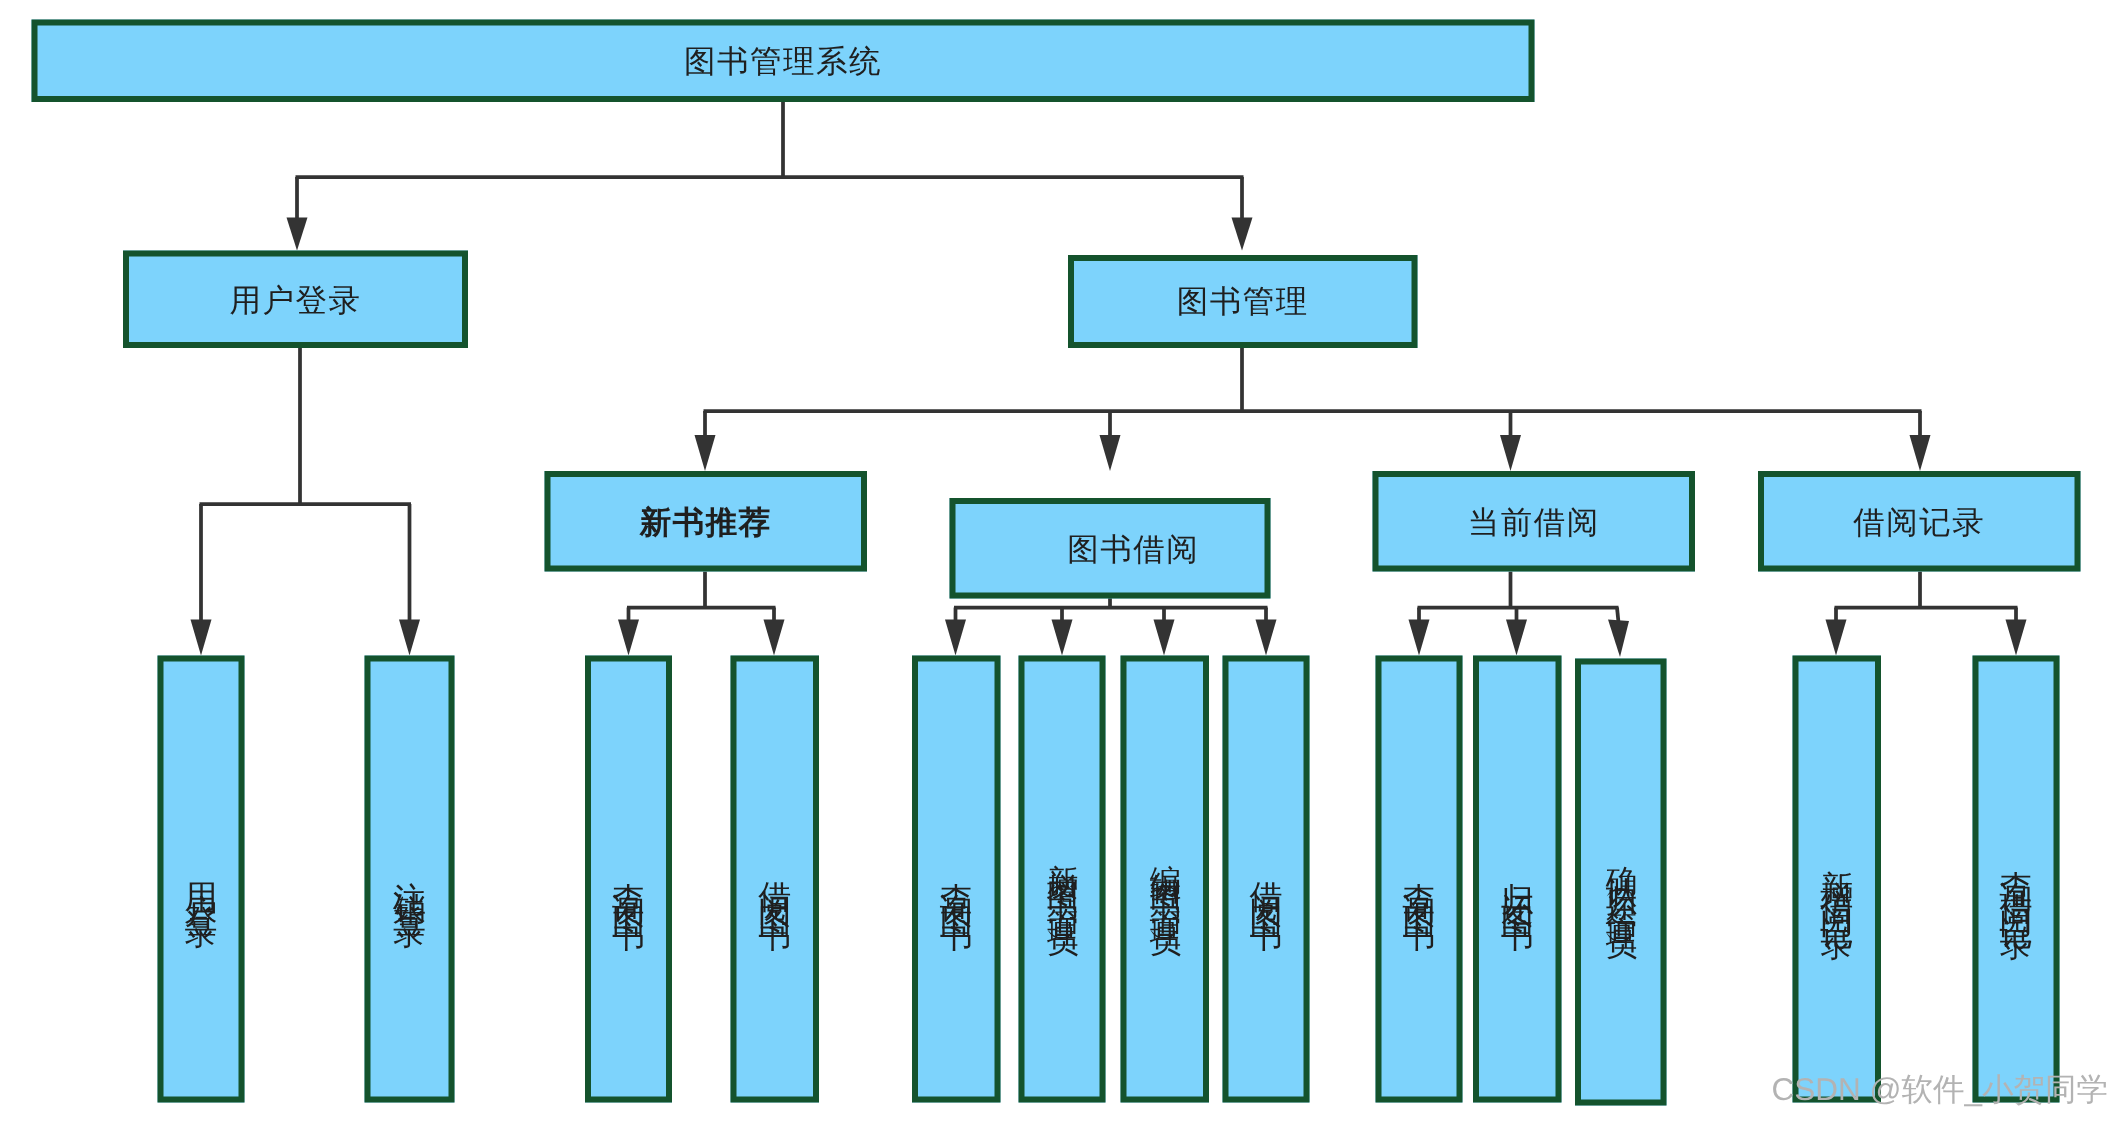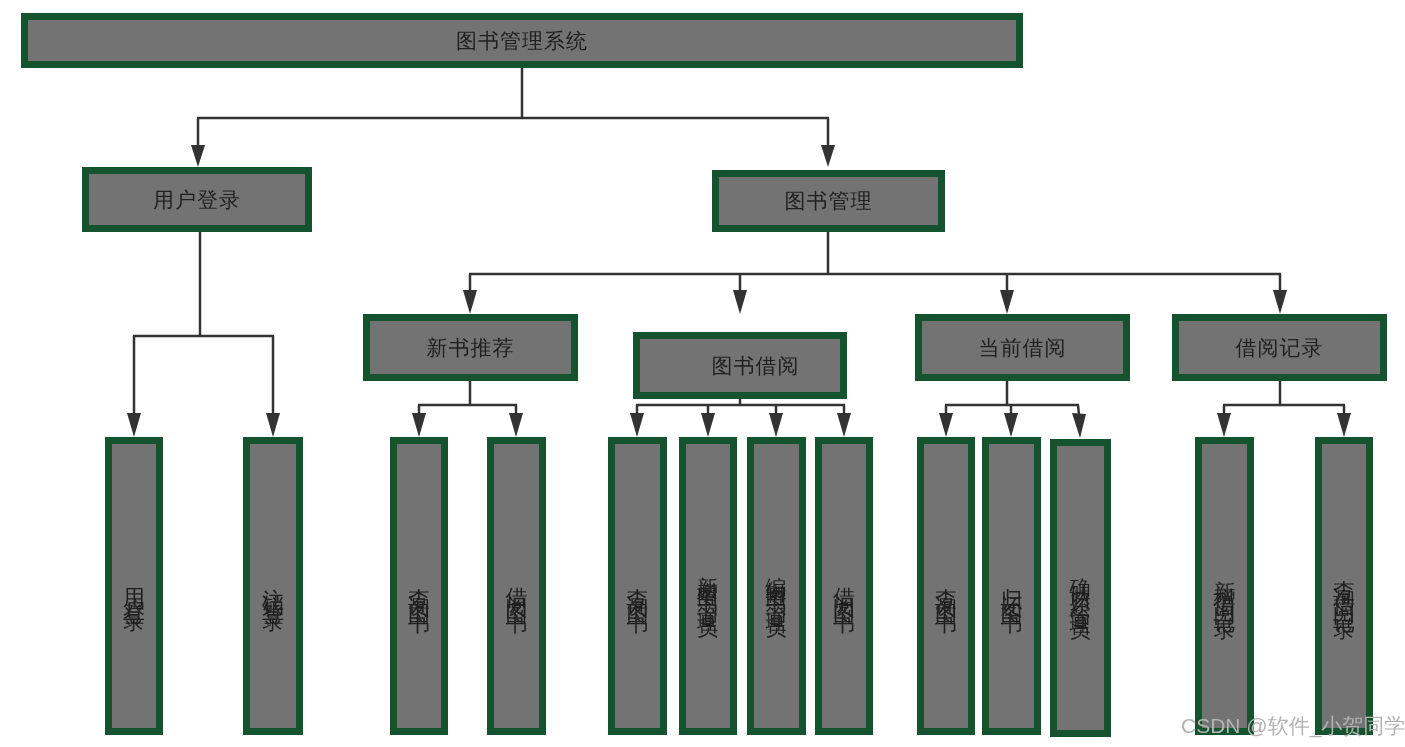--- a/index.html
+++ b/index.html
@@ -9,22 +9,22 @@
     height: 747px;
     background: #ffffff;
     font-family: "Liberation Sans", "DejaVu Sans", sans-serif;
     color: #1f1f1f;
     overflow: hidden;
   }
   #wires { position: absolute; left: 0; top: 0; width: 1405px; height: 747px; }
   .box {
     position: absolute;
     box-sizing: border-box;
-    border: 7px solid #14532d;
-    background: #737373;
+    border: 4px solid #14532d;
+    background: #7dd3fc;
     display: flex;
     align-items: center;
     justify-content: center;
   }
   .h-label { font-size: 21px; letter-spacing: 1px; white-space: nowrap; }
   .v-label {
     writing-mode: vertical-rl;
     text-orientation: mixed;
     font-size: 22px;
     line-height: 1;
@@ -115,21 +115,21 @@
     <span class="h-label">图书管理系统</span>
   </div>
 
   <div class="box" style="left:82px; top:167px; width:230px; height:65px;">
     <span class="h-label">用户登录</span>
   </div>
   <div class="box" style="left:712px; top:170px; width:233px; height:62px;">
     <span class="h-label">图书管理</span>
   </div>
 
-  <div class="box" style="left:363px; top:314px; width:215px; height:67px;">
+  <div class="box" style="left:363px; top:314px; width:215px; height:67px;font-weight:bold;">
     <span class="h-label">新书推荐</span>
   </div>
   <div class="box" style="left:633px; top:332px; width:214px; height:67px;padding-left:31px;">
     <span class="h-label">图书借阅</span>
   </div>
   <div class="box" style="left:900px; top:314px; width:215px; height:67px;margin-left:15px;">
     <span class="h-label">当前借阅</span>
   </div>
   <div class="box" style="left:1172px; top:314px; width:215px; height:67px;">
     <span class="h-label">借阅记录</span>

